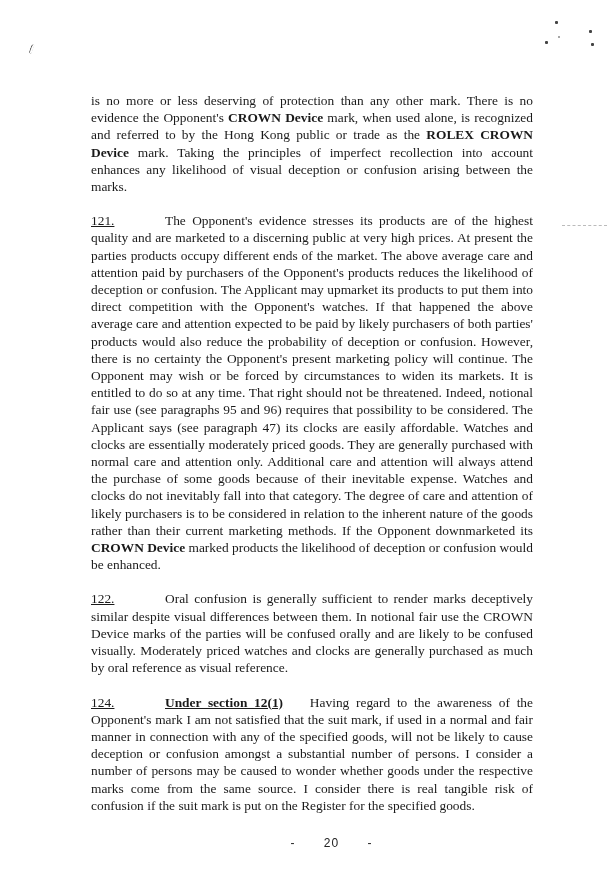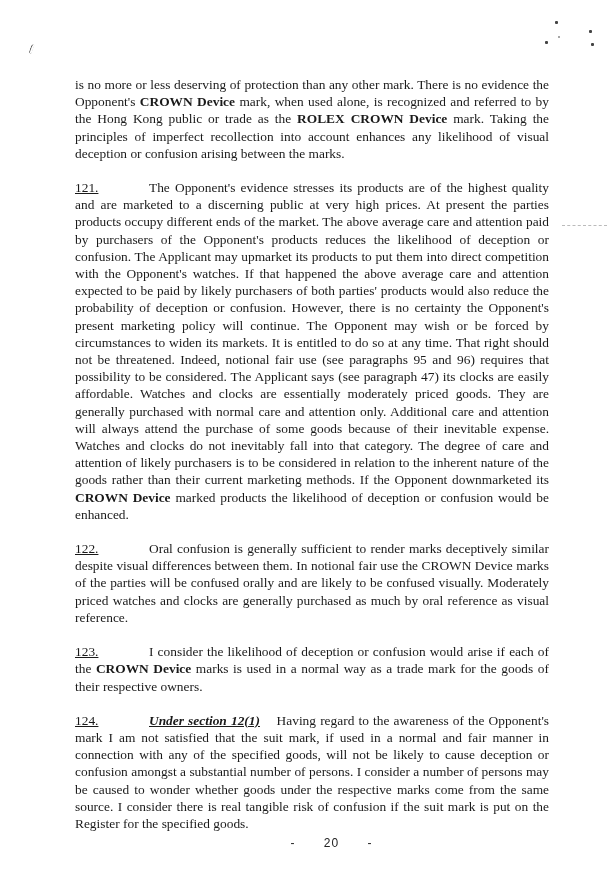--- a/index.html
+++ b/index.html
@@ -18,32 +18,32 @@
   .page {
     position: absolute;
     left: 75px;
     top: 76px;
     width: 474px;
   }
   .para {
     font-size: 13.4px;
     line-height: 17.2px;
     text-align: justify;
-    margin: 0;
+    margin: 16px;
   }
   .para + .para {
     margin-top: 17px;
   }
   .num {
     display: inline-block;
     width: 74px;
     text-decoration: underline;
   }
   b { font-weight: bold; }
-  .u { text-decoration: underline; font-weight: bold; font-style: italic; }
+  .u { text-decoration: underline; font-weight: bold; }
   .page-number {
     position: absolute;
     top: 836px;
     left: 0;
     width: 615px;
     text-align: center;
     font-family: "Liberation Sans", sans-serif;
     font-size: 12px;
     letter-spacing: 1px;
     color: #222;
@@ -89,23 +89,20 @@
   <p class="para" id="intro"><span>is no more or less deserving of protection than any other mark.  There is no evidence the Opponent's </span><b>CROWN Device</b><span> mark, when used alone, is recognized and referred to by the Hong Kong public or trade as the </span><b>ROLEX CROWN Device</b><span>  mark.  Taking the principles of imperfect recollection into account enhances any likelihood of visual deception or confusion arising between the marks.</span></p>
 
   <p class="para" id="p0">
     <span class="num">121.</span><span class="body"><span>The Opponent's evidence stresses its products are of the highest quality and are marketed to a discerning public at very high prices.  At present the parties products occupy different ends of the market.  The above average care and attention paid by purchasers of the Opponent's products reduces the likelihood of deception or confusion.  The Applicant may upmarket its products to put them into direct competition with the Opponent's watches.  If that happened the above average care and attention expected to be paid by likely purchasers of both parties' products would also reduce the probability of deception or confusion.  However, there is no certainty the Opponent's present marketing policy will continue.  The Opponent may wish or be forced by circumstances to widen its markets.  It is entitled to do so at any time.  That right should not be threatened.  Indeed, notional fair use (see paragraphs 95 and 96) requires that possibility to be considered.  The Applicant says (see paragraph 47) its clocks are easily affordable.  Watches and clocks are essentially moderately priced goods.  They are generally purchased with normal care and attention only. Additional care and attention will always attend the purchase of some goods because of their inevitable expense.  Watches and clocks do not inevitably fall into that category.  The degree of care and attention of likely purchasers is to be considered in relation to the inherent nature of the goods rather than their current marketing methods.  If the Opponent downmarketed its </span><b>CROWN Device</b><span> marked products the likelihood of deception or confusion would be enhanced.</span></span>
   </p>
 
   <p class="para" id="p1">
     <span class="num">122.</span><span class="body"><span>Oral confusion is generally sufficient to render marks deceptively similar despite visual differences between them.  In notional fair use the CROWN Device marks of the parties will be confused orally and are likely to be confused visually. Moderately priced watches and clocks are generally purchased as much by oral reference as visual reference.</span></span>
   </p>
 
-  <p class="para" id="p2">
-    <span class="num">123.</span><span class="body"><span>I consider the likelihood of deception or confusion would arise if each of the </span><b>CROWN Device</b><span> marks is used in a normal  way as a trade mark for the goods of their respective owners.</span></span>
-  </p>
 
   <p class="para" id="p3">
     <span class="num">124.</span><span class="u">Under section 12(1)</span><span>&nbsp;&nbsp;&nbsp;&nbsp;</span><span class="body"><span>Having regard to the awareness of the Opponent's mark I am not satisfied that the suit mark, if used in a normal and fair manner in connection with any of the specified goods, will not be likely to cause deception or confusion amongst a substantial number of persons.  I consider a number of persons may be caused to wonder whether goods under the respective marks come from the same source.  I consider there is real tangible risk of confusion if the suit mark is put on the Register for the specified goods.</span></span>
   </p>
 </div>
 
 <div class="page-number">
   <span>-</span>
   <span>20</span>
   <span>-</span>

